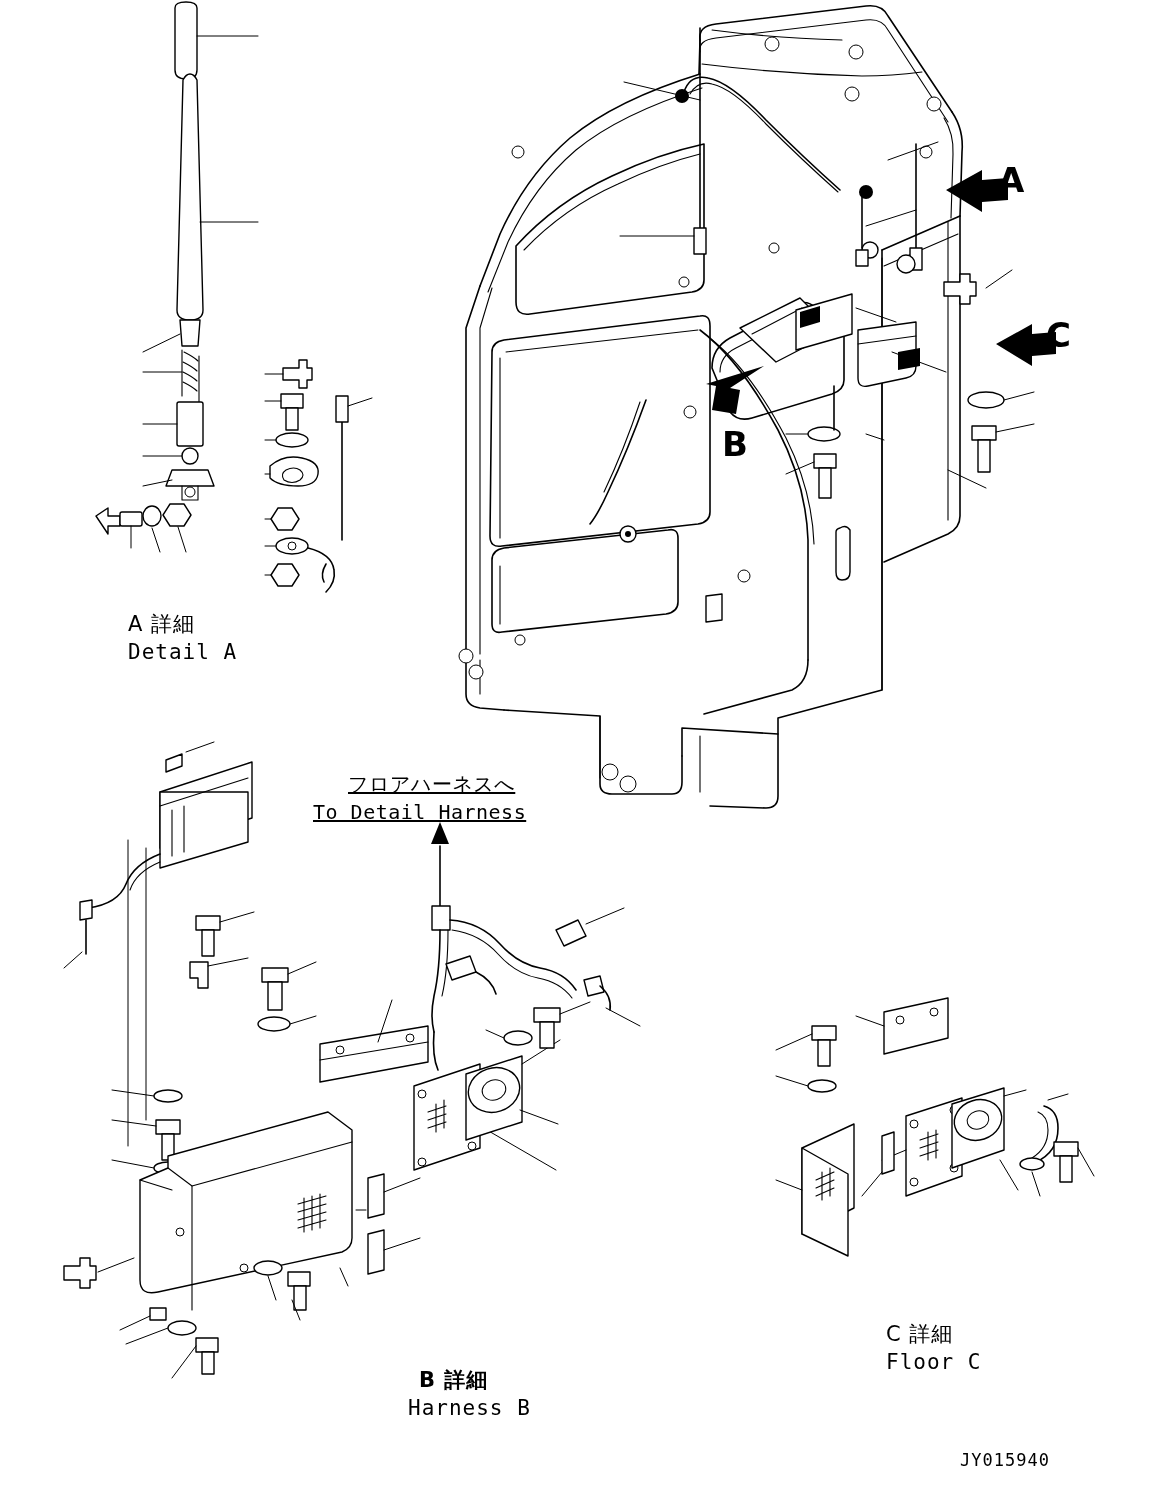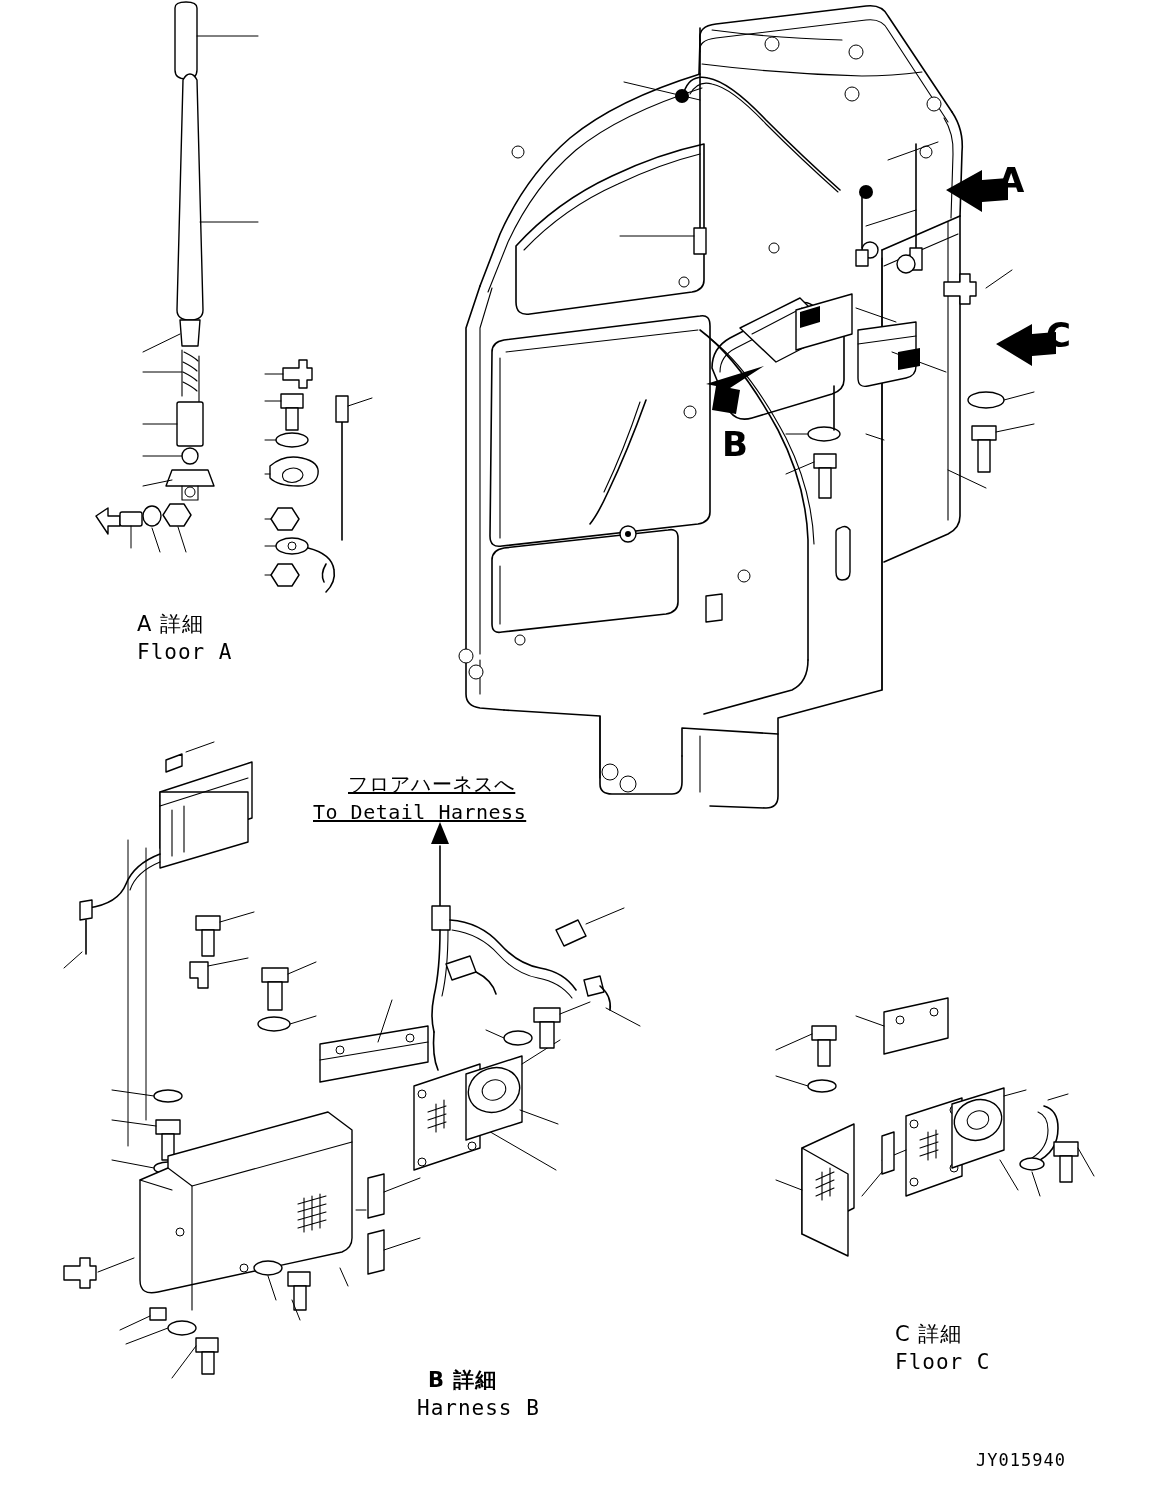--- a/index.html
+++ b/index.html
@@ -30,37 +30,35 @@
     position: absolute;
     white-space: pre;
     line-height: 1.22;
     font-family: "DejaVu Sans Mono", "Liberation Mono", monospace;
     color: #000;
   }
   .detail-caption {
     font-size: 21px;
     letter-spacing: 1px;
     font-weight: 500;
-    margin-left: 9px;
   }
   .callout-letter {
     font-size: 34px;
     font-weight: bold;
     font-family: "DejaVu Sans", "Liberation Sans", sans-serif;
   }
   .harness-note {
     font-size: 20px;
     letter-spacing: 0.5px;
     line-height: 1.25;
     text-decoration: underline;
   }
   .drawing-number {
     font-size: 17px;
     letter-spacing: 1px;
-    margin-left: 16px;
   }
   .jp {
     font-family: "DejaVu Sans", "Liberation Sans", sans-serif;
   }
 </style>
 </head>
 <body>
 
 <div id="sheet">
 
@@ -423,21 +421,21 @@
       <path class="w" d="M1060 1156 l12 0 l0 26 l-12 0 z"></path>
       <line class="sl" x1="1078" y1="1148" x2="1094" y2="1176"></line>
     </g>
   </svg>
 
   <div class="lbl callout-letter" style="left:998px; top:160px;">A</div>
   <div class="lbl callout-letter" style="left:1046px; top:315px;">C</div>
   <div class="lbl callout-letter" style="left:722px; top:424px;">B</div>
 
   <div class="lbl detail-caption jp" style="left:128px; top:612px;">A 詳細</div>
-  <div class="lbl detail-caption" style="left:128px; top:640px;">Floor A</div>
+  <div class="lbl detail-caption" style="left:128px; top:640px;">Detail A</div>
 
   <div class="lbl detail-caption jp" style="left:419px; top:1368px;font-weight:bold;">B 詳細</div>
   <div class="lbl detail-caption" style="left:408px; top:1396px;">Harness B</div>
 
   <div class="lbl detail-caption jp" style="left:886px; top:1322px;">C 詳細</div>
   <div class="lbl detail-caption" style="left:886px; top:1350px;">Floor C</div>
 
   <div class="lbl harness-note jp" style="left:348px; top:772px;">フロアハーネスへ</div>
   <div class="lbl harness-note" style="left:313px; top:800px;">To Detail Harness</div>
 

